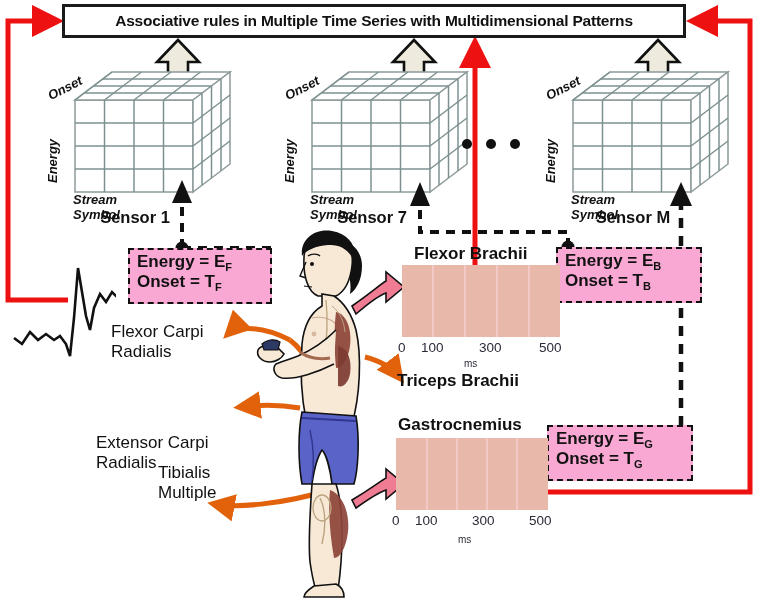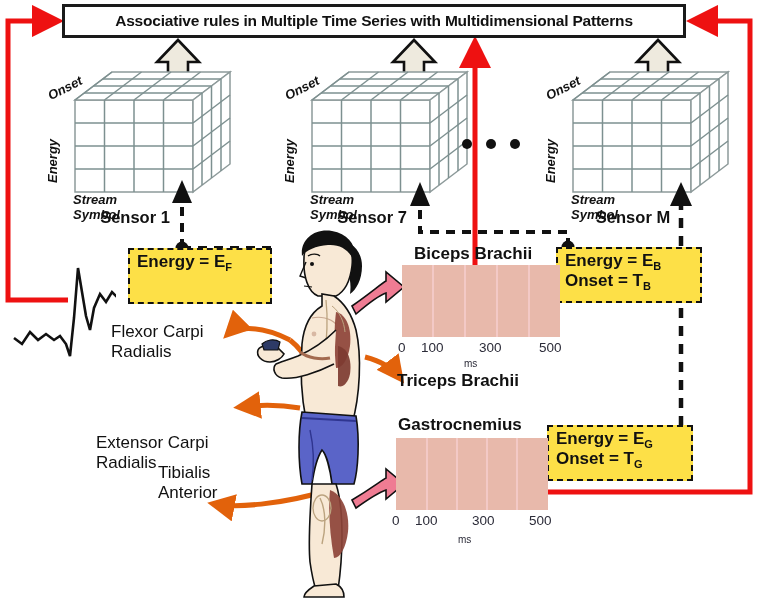--- a/index.html
+++ b/index.html
@@ -18,21 +18,21 @@
   
   .cube-group{position:absolute;}
   .cube-lbl{position:absolute;font-style:italic;font-weight:bold;color:#111;}
   .onset-lbl{font-size:13px;transform:rotate(-27deg);transform-origin:left bottom;}
   .energy-lbl{font-size:13px;transform:rotate(-90deg);transform-origin:left bottom;}
   .stream-lbl{font-size:13px;}
   .sensor-lbl{position:absolute;font-size:16.5px;font-weight:bold;color:#111;
     font-style:normal;text-align:center;}
 
   
-  .fbox{position:absolute;border:2.2px dashed #111;background:#fde047;
+  .fbox{position:absolute;border:2.2px dashed #111;background:#f9a8d4;
     box-sizing:border-box;padding:2px 7px 3px 7px;}
   .fline{font-size:17px;font-weight:bold;color:#111;line-height:1.18;white-space:nowrap;}
   .fline sub{font-size:11px;font-weight:bold;vertical-align:baseline;
     position:relative;top:4px;}
 
   
   .plot{position:absolute;}
   .plot-title{position:absolute;font-size:17px;font-weight:bold;color:#111;
     white-space:nowrap;}
   .plot-area{position:absolute;background:#e8b9ab;overflow:hidden;}
@@ -302,20 +302,23 @@
   <div>
     <div class="ellipsis-dot" style="left:462px;top:139px;"></div>
     <div class="ellipsis-dot" style="left:486px;top:139px;"></div>
     <div class="ellipsis-dot" style="left:510px;top:139px;"></div>
   </div>
 
   <div class="fbox" style="left:128px;top:248px;width:144px;height:56px;">
     <div class="fline">
       <span>Energy = E</span><sub>F</sub>
     </div>
+    <div class="fline">
+      <span>Onset = T</span><sub>F</sub>
+    </div>
   </div>
 
   <div class="fbox" style="left:556px;top:247px;width:146px;height:56px;">
     <div class="fline">
       <span>Energy = E</span><sub>B</sub>
     </div>
     <div class="fline">
       <span>Onset = T</span><sub>B</sub>
     </div>
   </div>
@@ -323,21 +326,21 @@
   <div class="fbox" style="left:547px;top:425px;width:146px;height:56px;">
     <div class="fline">
       <span>Energy = E</span><sub>G</sub>
     </div>
     <div class="fline">
       <span>Onset = T</span><sub>G</sub>
     </div>
   </div>
 
   <div class="plot">
-    <div class="plot-title" style="left:414px;top:244px;">Biceps Brachii</div>
+    <div class="plot-title" style="left:414px;top:244px;">Flexor Brachii</div>
     <div class="plot-area" style="left:402px;top:265px;width:158px;height:72px;">
       <div class="vgrid" style="left:30px;"></div>
       <div class="vgrid" style="left:62px;"></div>
       <div class="vgrid" style="left:94px;"></div>
       <div class="vgrid" style="left:126px;"></div>
     </div>
     <div class="plot-ticks" style="left:0;top:340px;">
       <div class="tick" style="left:398px;">0</div>
       <div class="tick" style="left:421px;">100</div>
       <div class="tick" style="left:479px;">300</div>
@@ -368,16 +371,16 @@
   <div class="muscle" style="left:111px;top:322px;">
     <div>Flexor Carpi</div>
     <div>Radialis</div>
   </div>
   <div class="muscle" style="left:96px;top:393px;margin-top:40px;">
     <div>Extensor Carpi</div>
     <div>Radialis</div>
   </div>
   <div class="muscle" style="left:158px;top:463px;">
     <div>Tibialis</div>
-    <div>Anterior</div>
+    <div>Multiple</div>
   </div>
 
 </div>
 
 </body></html>

